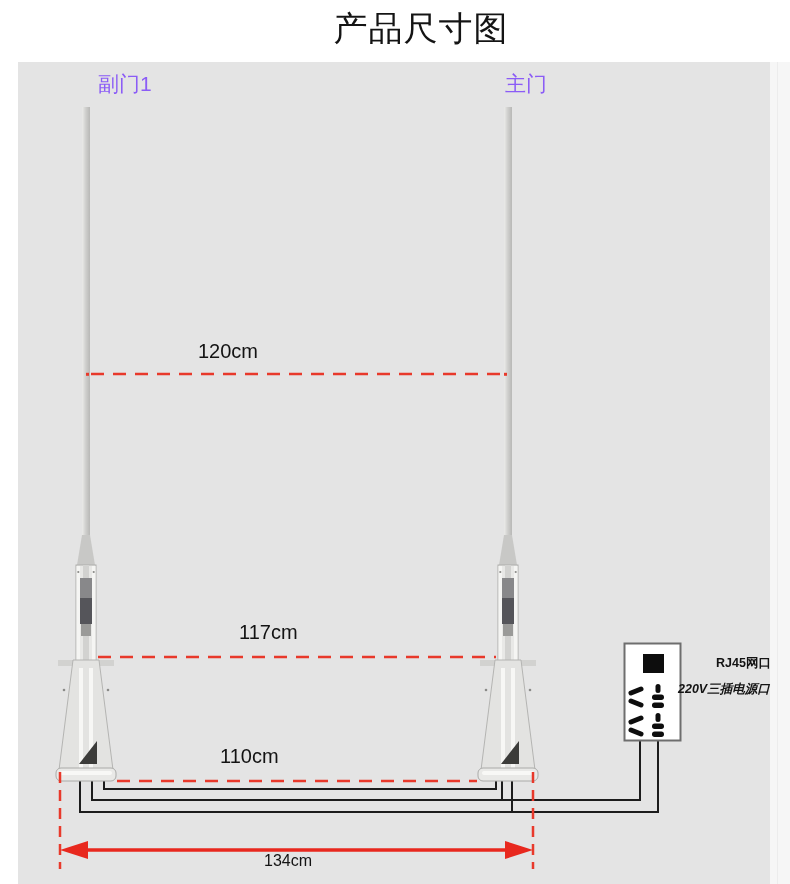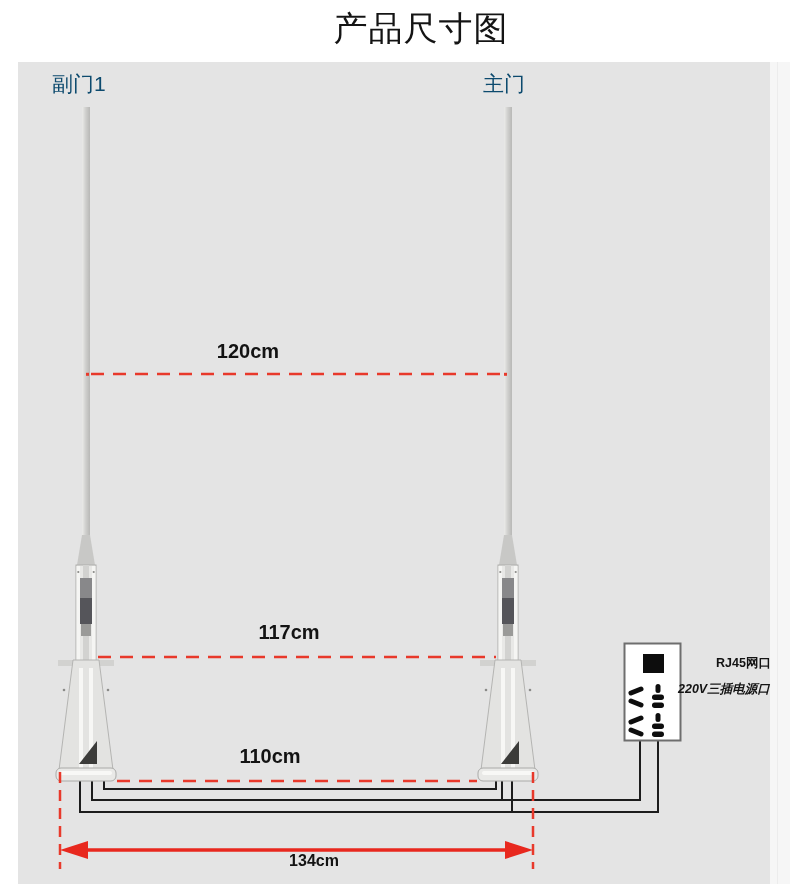--- a/index.html
+++ b/index.html
@@ -4,25 +4,25 @@
 <style>
   html,body{margin:0;padding:0;background:#ffffff;}
   body{width:790px;height:884px;font-family:"Liberation Sans","DejaVu Sans",sans-serif;}
   .stage{position:relative;width:790px;height:884px;overflow:hidden;background:#ffffff;}
   .panel{position:absolute;left:18px;top:62px;width:752px;height:822px;background:#e4e4e4;}
   .right-strip{position:absolute;left:770px;top:62px;width:20px;height:822px;background:#f6f6f6;}
   .right-line{position:absolute;left:777px;top:62px;width:1px;height:822px;background:#ececec;}
   .diagram-svg{position:absolute;left:0;top:0;}
   .page-title{position:absolute;left:0;top:6px;width:790px;text-align:center;
               font-size:34px;font-weight:500;color:#141414;letter-spacing:1px;line-height:1.3;margin-left:26px;}
-  .gate-label{position:absolute;font-size:21px;font-weight:500;color:#0c4a6e;line-height:1.1;}
+  .gate-label{position:absolute;font-size:21px;font-weight:500;color:#8b5cf6;line-height:1.1;margin-left:46px;}
   .gate-label.left{left:52px;top:72px;}
-  .gate-label.right{left:483px;top:72px;}
+  .gate-label.right{left:459px;top:72px;}
   .channel-label{position:absolute;left:635px;top:349px;font-size:31px;font-weight:500;color:#141414;line-height:1.1;}
-  .dim{position:absolute;width:100px;text-align:center;font-size:20px;font-weight:700;color:#131313;line-height:1.1;}
+  .dim{position:absolute;width:100px;font-size:20px;font-weight:400;color:#131313;line-height:1.1;}
   .dim-120{left:198px;top:340px;}
   .dim-117{left:239px;top:621px;}
   .dim-110{left:220px;top:745px;}
   .dim-134{left:264px;top:852px;font-size:16px;}
   .port-label{position:absolute;font-size:12.5px;font-weight:700;color:#131313;line-height:1.1;white-space:nowrap;}
   .port-label.rj45{left:684px;top:657px;padding-left:32px;}
   .port-label.power{left:678px;top:683px;font-style:italic;}
 </style>
 </head>
 <body>

